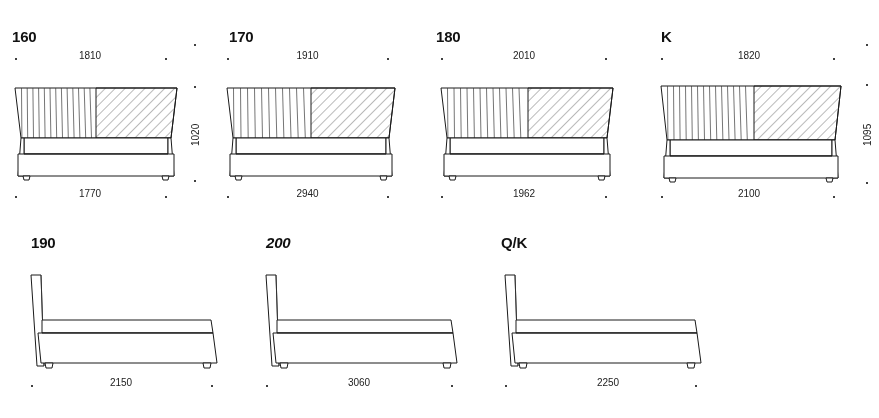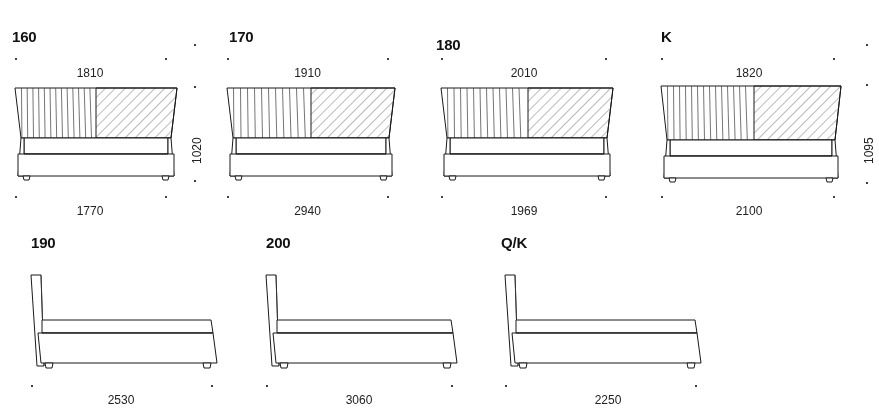--- a/index.html
+++ b/index.html
@@ -28,25 +28,24 @@
   .unit-title {
     position: absolute;
     font-size: 15px;
     font-weight: bold;
     letter-spacing: -0.2px;
     color: #111111;
     white-space: nowrap;
   }
   .dim-label {
     position: absolute;
-    font-size: 12px;
+    font-size: 10px;
     color: #222222;
     white-space: nowrap;
     text-align: center;
-    margin-top: 16px;
   }
   .dim-label.vertical {
     writing-mode: vertical-rl;
     text-orientation: mixed;
     transform: rotate(180deg);
   }
   .dim-dot {
     position: absolute;
     width: 2px;
     height: 2px;
@@ -175,21 +174,21 @@
       <path class="fillwhite" d="M 160,90 L 167,90 L 166,94 L 161,94 Z"></path>
     </svg>
 
     <div class="dim-dot" style="left:12px; top:196px;"></div>
     <div class="dim-dot" style="left:172px; top:196px;"></div>
     <div class="dim-label" style="left:40px; top:188px; width:105px;">2940</div>
   </div>
 
   <div class="unit" style="left:428px; top:0px; width:215px; height:210px;">
 
-    <div class="unit-title" style="left:8px; top:28px;margin-top:8px;">180</div>
+    <div class="unit-title" style="left:8px; top:28px;">180</div>
 
     <div class="dim-dot" style="left:13px; top:58px;"></div>
     <div class="dim-dot" style="left:177px; top:58px;"></div>
     <div class="dim-label" style="left:42px; top:50px; width:108px;">2010</div>
 
     <svg style="position:absolute; left:6px; top:86px;" width="186" height="100" viewBox="0 0 186 100">
       <defs>
         <pattern id="hatch180" width="7" height="7" patternTransform="rotate(45)" patternUnits="userSpaceOnUse">
           <line x1="0" y1="0" x2="0" y2="7" stroke="#3a3a3a" stroke-width="0.7"></line>
         </pattern>
@@ -214,21 +213,21 @@
       <path class="fillwhite" d="M 13,52 L 16,52 L 16,90 L 10,90 Z"></path>
       <path class="fillwhite" d="M 173,52 L 170,52 L 170,90 L 176,90 Z"></path>
       <path class="fillwhite" d="M 10,68 L 176,68 L 176,90 L 10,90 Z"></path>
       <line class="ln" x1="16" y1="68" x2="170" y2="68"></line>
       <path class="fillwhite" d="M 15,90 L 22,90 L 21,94 L 16,94 Z"></path>
       <path class="fillwhite" d="M 164,90 L 171,90 L 170,94 L 165,94 Z"></path>
     </svg>
 
     <div class="dim-dot" style="left:13px; top:196px;"></div>
     <div class="dim-dot" style="left:177px; top:196px;"></div>
-    <div class="dim-label" style="left:42px; top:188px; width:108px;">1969</div>
+    <div class="dim-label" style="left:42px; top:188px; width:108px;">1962</div>
   </div>
 
   <div class="unit" style="left:648px; top:0px; width:215px; height:210px;">
 
     <div class="unit-title" style="left:13px; top:28px;">K</div>
 
     <div class="dim-dot" style="left:13px; top:58px;"></div>
     <div class="dim-dot" style="left:185px; top:58px;"></div>
     <div class="dim-label" style="left:46px; top:50px; width:110px;">1820</div>
 
@@ -288,26 +287,26 @@
 
       <path class="fillwhite" d="M 13,60 L 188,60 L 192,90 L 16,90 Z"></path>
       <line class="ln" x1="17" y1="60" x2="188" y2="60"></line>
 
       <path class="fillwhite" d="M 20,90 L 28,90 L 27,95 L 21,95 Z"></path>
       <path class="fillwhite" d="M 178,90 L 186,90 L 185,95 L 179,95 Z"></path>
     </svg>
 
     <div class="dim-dot" style="left:31px; top:160px;"></div>
     <div class="dim-dot" style="left:211px; top:160px;"></div>
-    <div class="dim-label" style="left:66px; top:152px; width:110px;">2530</div>
+    <div class="dim-label" style="left:66px; top:152px; width:110px;">2150</div>
   </div>
 
   <div class="unit" style="left:230px; top:225px; width:240px; height:193px;">
 
-    <div class="unit-title" style="left:36px; top:9px;">200</div>
+    <div class="unit-title" style="left:36px; top:9px;font-style:italic;">200</div>
 
     <svg style="position:absolute; left:30px; top:48px;" width="200" height="105" viewBox="0 0 200 105">
       <path class="fillwhite" d="M 6,2 L 16,2 L 19,93 L 12,93 Z"></path>
       <line class="ln-thin" x1="16" y1="2" x2="19" y2="93"></line>
       <path class="fillwhite" d="M 17,47 L 191,47 L 193,60 L 17,60 Z"></path>
       <path class="fillwhite" d="M 13,60 L 193,60 L 197,90 L 16,90 Z"></path>
       <line class="ln" x1="17" y1="60" x2="193" y2="60"></line>
       <path class="fillwhite" d="M 20,90 L 28,90 L 27,95 L 21,95 Z"></path>
       <path class="fillwhite" d="M 183,90 L 191,90 L 190,95 L 184,95 Z"></path>
     </svg>

